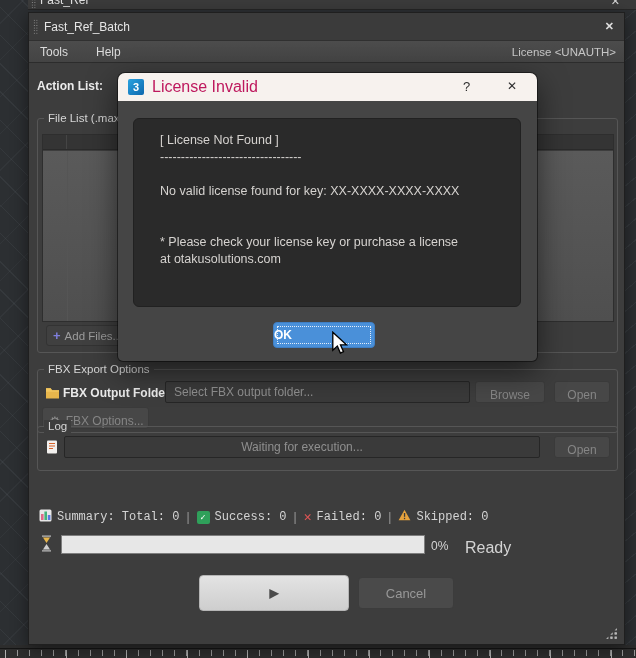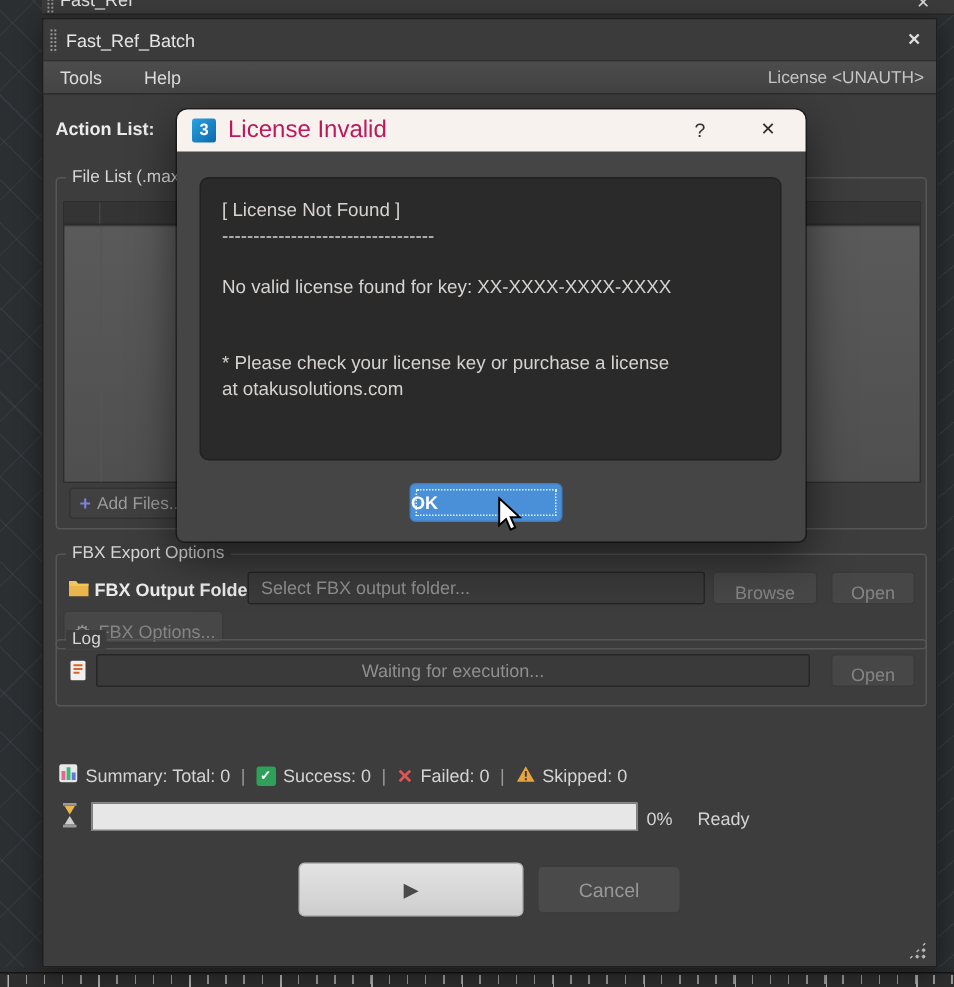--- a/index.html
+++ b/index.html
@@ -79,30 +79,30 @@
   .btn-fbxopts { position:absolute; left:4px; top:37px; width:107px; height:22px; justify-content:flex-start; padding-left:6px; }
   .gear { font-size:13px; color:#8f8f8f; margin-right:5px; line-height:12px; }
 
   .g-log { left:8px; top:413px; width:581px; height:45px; }
   .log-icon { position:absolute; left:8px; top:13px; }
   .inp-log { position:absolute; left:26px; top:9px; width:476px; height:22px;text-align:center; }
   .btn-open-log { position:absolute; left:516px; top:9px; width:56px; height:22px; }
 
   .summary { position:absolute; left:10px; top:496px; height:16px; display:flex; align-items:center; gap:7px;
     font-size:12px; color:#d4d4d4; }
-  .summary .item { display:flex; align-items:center; gap:5px; }
+  .summary .item { display:flex; align-items:center; gap:5px;font-family:Liberation Mono, monospace; }
   .summary .sep { color:#9a9a9a; }
   .ic-check { width:13px; height:13px; background:#2fa05a; border-radius:2px; color:#fff; font-size:9px; font-weight:bold;
     display:flex; align-items:center; justify-content:center; }
   .ic-cross { color:#e05555; font-weight:bold; font-size:13px; line-height:13px; }
 
   .hourglass { position:absolute; left:12px; top:522px; }
   .progressbar { position:absolute; left:32px; top:522px; width:364px; height:19px; background:#e7e7e7; border:1px solid #7e7e7e; }
   .pct { position:absolute; left:402px; top:526px; font-size:12px; color:#d4d4d4; }
-  .ready { position:absolute; left:436px; top:526px; font-size:12px; color:#d4d4d4; }
+  .ready { position:absolute; left:436px; top:526px; font-size:16px; color:#d4d4d4; }
 
   .btn-execute { position:absolute; left:170px; top:562px; width:150px; height:36px;
     background:linear-gradient(#e3e3e3,#cecece); border:1px solid #b5b5b5; border-radius:4px;
     display:flex; align-items:center; justify-content:center; gap:7px; font-size:15px; font-weight:bold; color:#3f3f3f; }
   .btn-execute .play { font-size:12px; color:#4a4a4a; }
   .btn-cancel { position:absolute; left:329px; top:564px; width:96px; height:32px; background:#4a4a4a;
     border:1px solid #3c3c3c; border-radius:4px; display:flex; align-items:center; justify-content:center;
     font-size:13px; color:#989898; }
 
   .size-grip { position:absolute; right:6px; bottom:4px; width:13px; height:13px;
@@ -114,21 +114,21 @@
     background:#454545; box-shadow:0 10px 30px rgba(0,0,0,.55), 0 0 0 1px rgba(0,0,0,.45); z-index:10; }
   .dlg-titlebar { position:absolute; left:0; top:0; width:100%; height:28px; background:#f7f2ee;
     border-radius:7px 7px 0 0; display:flex; align-items:center; }
   .maxlogo { width:16px; height:16px; margin-left:10px; border-radius:2px;
     background:linear-gradient(135deg,#2aa3e0,#0d67ad); color:#fff; font-size:11px; font-weight:bold;
     display:flex; align-items:center; justify-content:center; }
   .dlg-title { margin-left:8px; font-size:16px; color:#be185d; }
   .dlg-help { position:absolute; left:345px; top:6px; font-size:13px; color:#2e2e2e; }
   .dlg-close { position:absolute; left:389px; top:6px; font-size:12px; color:#2e2e2e; }
   .dlg-msg { position:absolute; left:15px; top:45px; width:388px; height:189px; background:#2a2a2a;
-    border:1px solid #212121; border-radius:6px; padding:13px 14px; overflow:hidden; }
+    border:1px solid #212121; border-radius:6px; padding:13px 26px; overflow:hidden; }
   .dlg-msg pre { font-family:"Liberation Sans", sans-serif; font-size:12.5px; line-height:17px;
     color:#d6d3d0; white-space:pre-wrap; }
   .btn-ok { position:absolute; left:155px; top:249px; width:102px; height:26px; background:#4a90d9;
     border:1px solid #3f7fc4; border-radius:4px; color:#fff; font-size:12px; font-weight:bold;
     display:flex; align-items:center; justify-content:flex-start;
     outline:1px dotted rgba(255,255,255,.85); outline-offset:-5px; }
 
   .cursor { position:absolute; left:331px; top:331px; z-index:30; }
 </style>
 </head>

